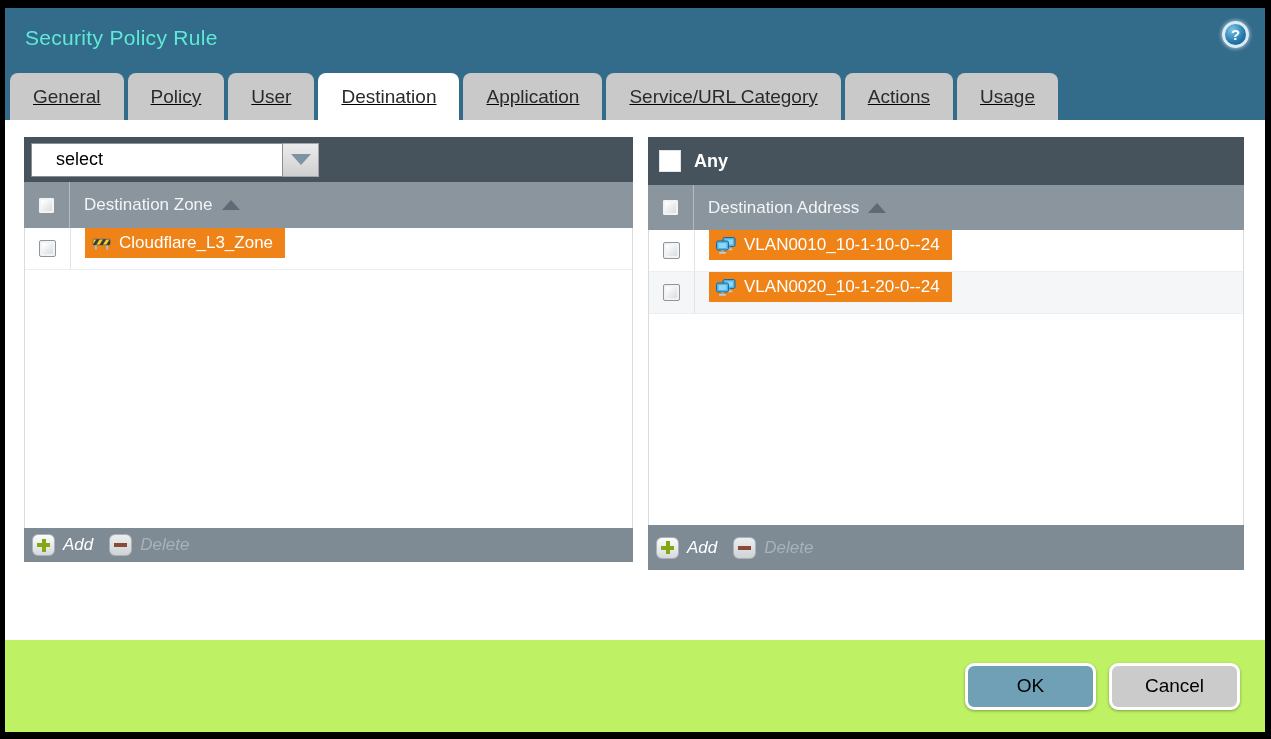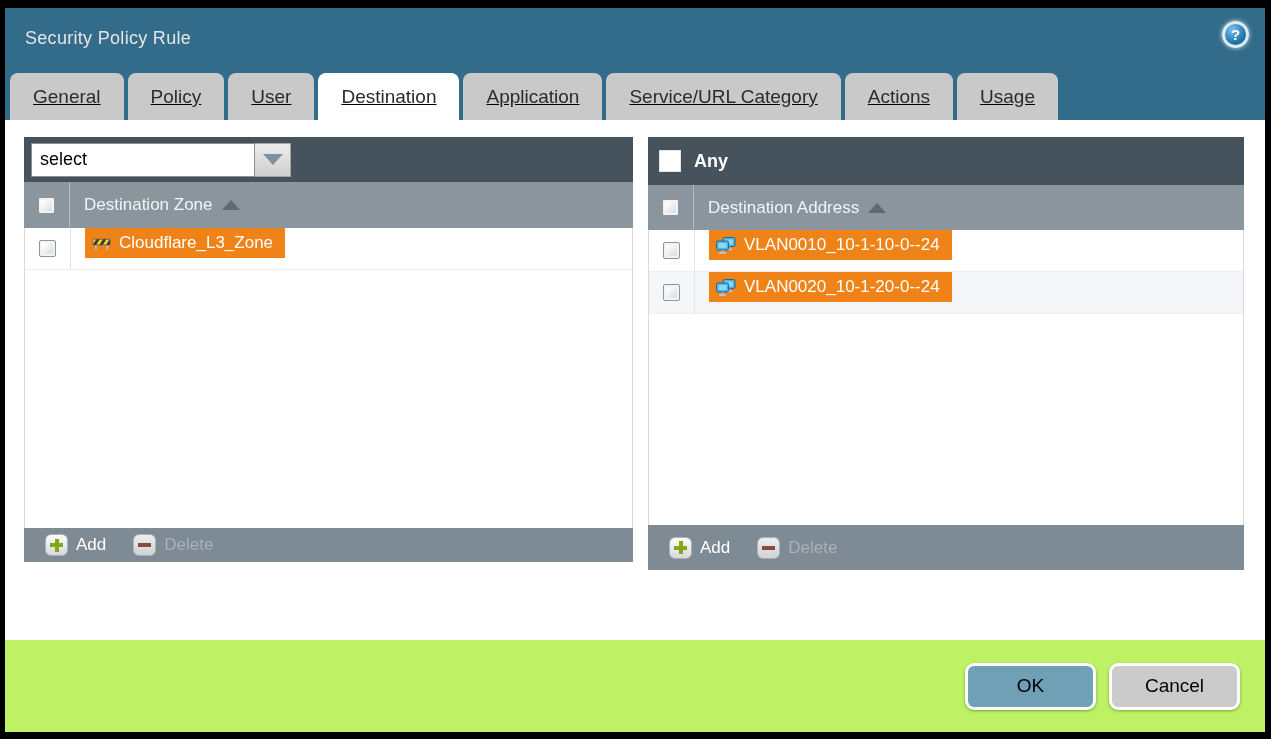--- a/index.html
+++ b/index.html
@@ -18,22 +18,22 @@
   }
   
   .titlebar {
     height: 60px;
     position: relative;
     display: flex;
     align-items: center;
     padding-left: 20px;
   }
   .title {
-    color: #e5e5e5;
-    font-size: 18px;
+    color: #5eead4;
+    font-size: 21px;
     font-weight: 500;
     letter-spacing: 0.3px;
   }
   .help-btn {
     position: absolute;
     top: 13px; right: 16px;
     width: 27px; height: 27px;
     border-radius: 50%;
     background: radial-gradient(circle at 35% 28%, #7cc4e8, #2277ad 60%, #145a8a);
     border: 3px solid #dcecf5;
@@ -87,27 +87,27 @@
     background: #46535C;
     display: flex;
     align-items: center;
     padding-left: 7px;
   }
   .panel.left  .panel-topbar { height: 45px; }
   .panel.right .panel-topbar { height: 48px; padding-left: 11px; font-weight: bold; }
 
   .select-combo { display: flex; align-items: stretch; height: 34px; }
   .select-input {
-    width: 224px;
+    width: 252px;
     border: 1px solid #8a8f94;
     background: #fff;
     font-family: "Liberation Sans", sans-serif;
     font-size: 18px;
     color: #000;
-    padding-left: 8px;
+    padding-left: 24px;
     outline: none;
   }
   .select-arrow {
     width: 36px;
     background: linear-gradient(#ececec, #cfcfcf);
     border: 1px solid #a5a5a5;
     border-left: none;
     display: flex;
     align-items: center;
     justify-content: center;
@@ -191,22 +191,23 @@
     padding: 0 12px 0 7px;
     cursor: pointer;
     white-space: nowrap;
   }
   .tag svg { flex: none; }
 
   .panel-footer {
     background: #7E8A94;
     display: flex;
     align-items: center;
-    gap: 27px;
-    padding-left: 21px;
+    gap: 16px;
+    padding-left: 8px;
+    font-style: italic;
   }
   .panel.left  .panel-footer { height: 34px; }
   .panel.right .panel-footer { height: 45px; }
   .foot-btn {
     display: inline-flex;
     align-items: center;
     gap: 8px;
     cursor: pointer;
     font-size: 17px;
   }

